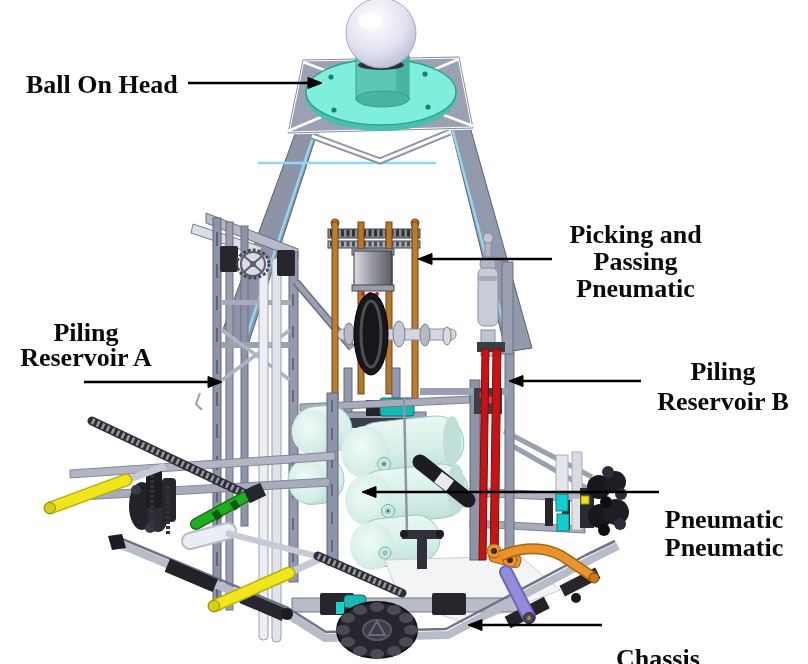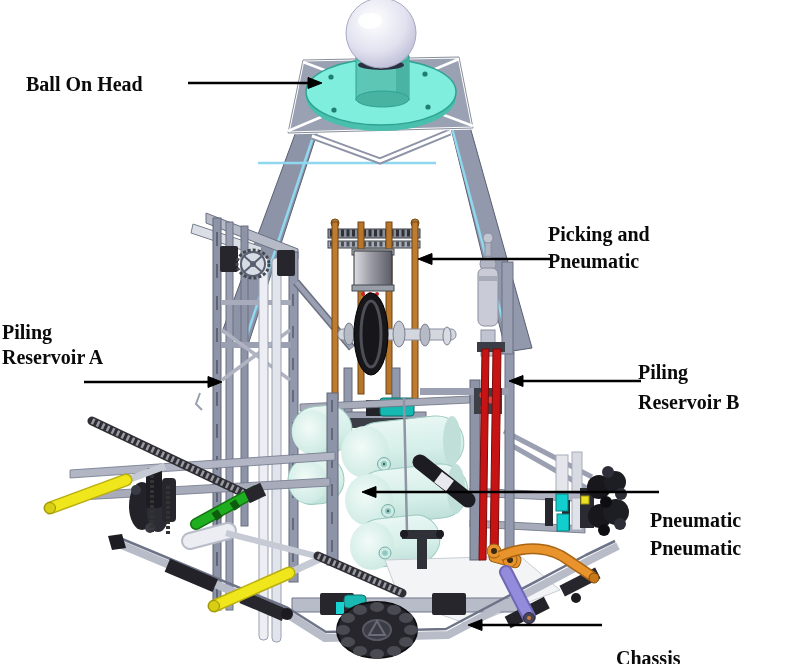--- a/index.html
+++ b/index.html
@@ -1,22 +1,22 @@
 <!DOCTYPE html>
 <html><head>
 <meta charset="utf-8">
 <style>
   html,body{margin:0;padding:0;background:#ffffff;}
   .stage{position:relative;width:808px;height:664px;background:#ffffff;overflow:hidden;
          font-family:"Liberation Serif",serif;}
   .stage svg{position:absolute;left:0;top:0;}
   .lbl{position:absolute;font-family:"Liberation Serif",serif;font-weight:bold;
-       color:#0a0a0a;font-size:20px;line-height:27px;white-space:nowrap;}
+       color:#0a0a0a;font-size:26px;line-height:27px;white-space:nowrap;}
   .lbl span{display:block;}
-  .c{}
+  .c{text-align:center;}
 </style>
 </head>
 <body>
 
 <div class="stage">
 <svg width="808" height="664" viewBox="0 0 808 664">
   <defs>
     <radialGradient id="gBall" cx="40%" cy="32%" r="75%">
       <stop offset="0%" stop-color="#ffffff"></stop>
           <stop offset="60%" stop-color="#e2e2f0"></stop>
@@ -345,20 +345,21 @@
     </g>
   </g>
 </svg>
 
   <div class="lbl" style="left:26px;top:71px;">
     <span>Ball On Head</span>
   </div>
 
   <div class="lbl c" style="left:548px;top:221px;width:175px;line-height:27px;">
     <span>Picking and</span>
+    <span>Passing</span>
     <span>Pneumatic</span>
   </div>
 
   <div class="lbl c" style="left:2px;top:320px;width:168px;line-height:25px;">
     <span>Piling</span>
     <span>Reservoir A</span>
   </div>
 
   <div class="lbl c" style="left:638px;top:357px;width:170px;line-height:30px;">
     <span>Piling</span>

